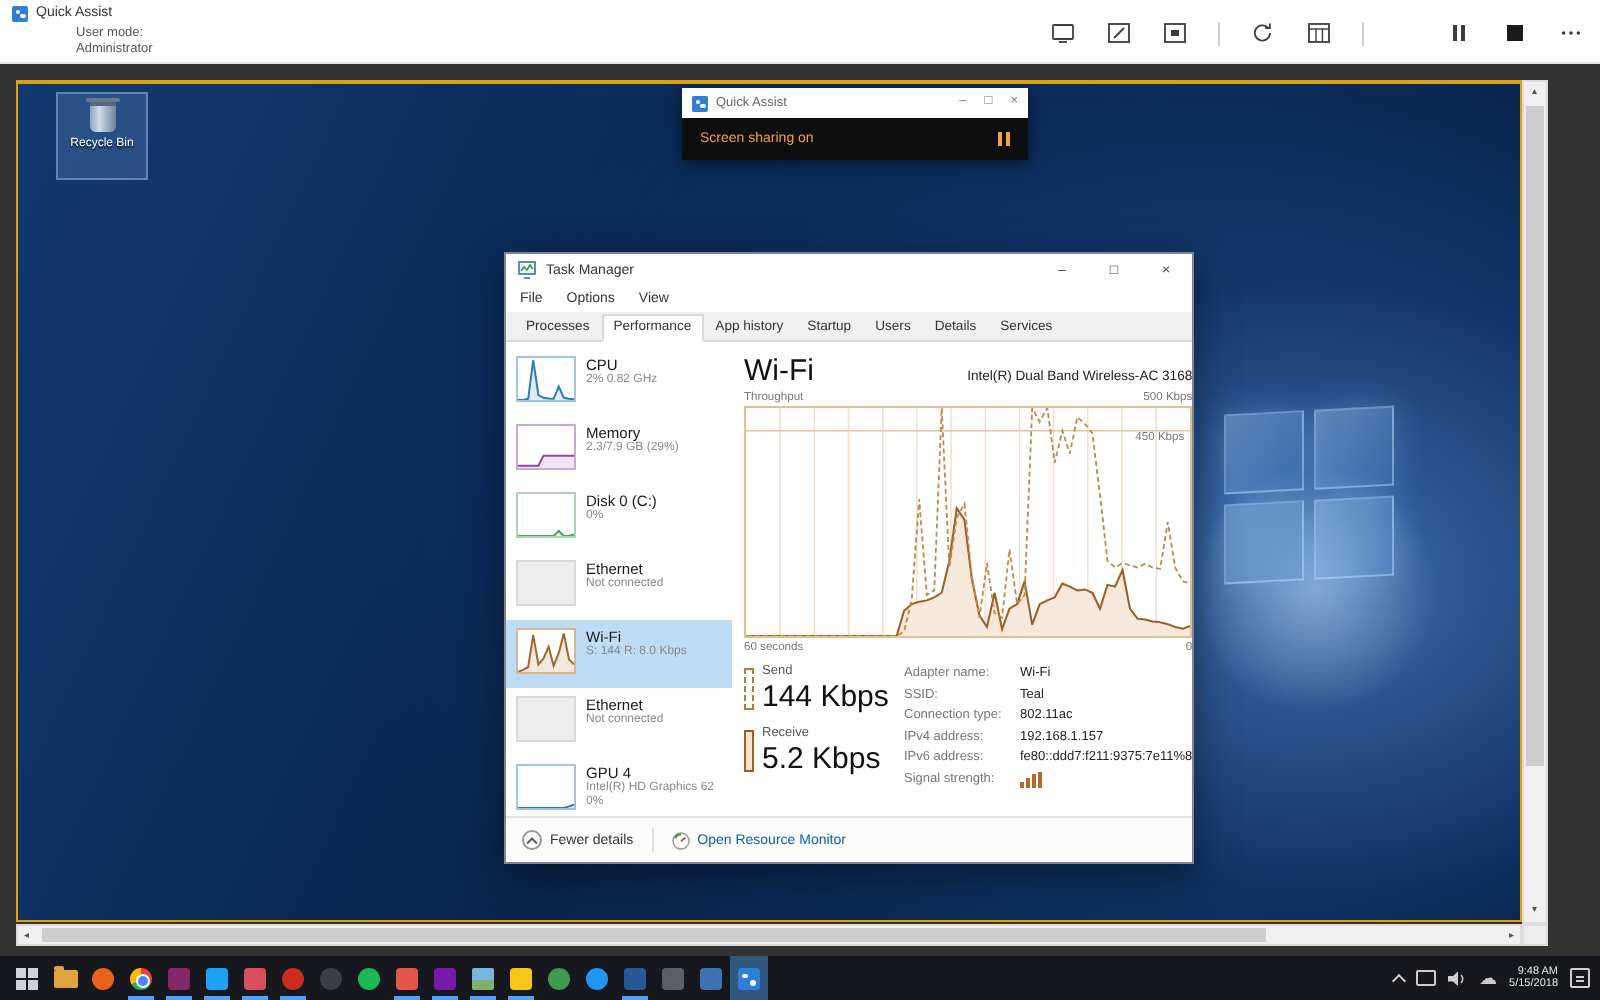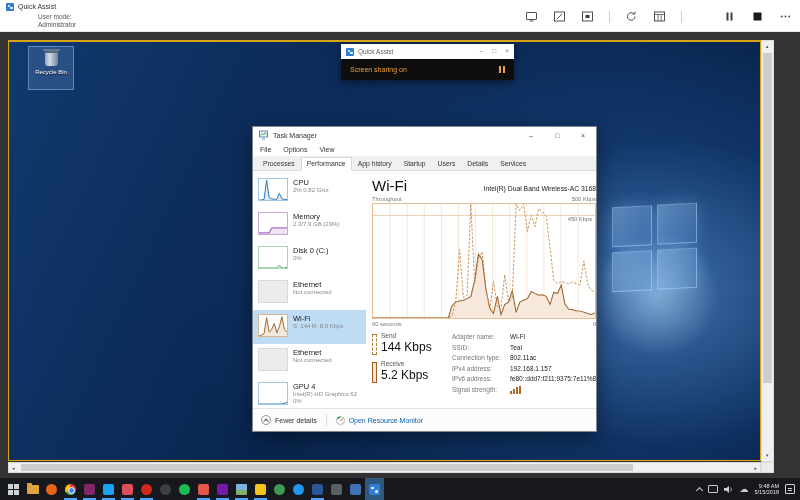--- a/index.html
+++ b/index.html
@@ -80,21 +80,21 @@
   .grid-label { position:absolute; top:12px; right:3px; font-size:5.8px; color:#777; }
   .xaxis-row { display:flex; justify-content:space-between; font-size:5.8px; color:#777; margin-top:2px; }
 
   .stats { display:flex; margin-top:5px; }
   .stat-col { width:80px; flex:none; }
   .stat { margin-bottom:6px; position:relative; padding-left:9px; }
   .stat .bar { position:absolute; left:0; top:2px; width:5px; height:21px; }
   .bar.dashed { border:1px dashed #b07a3f; background:#fff; }
   .bar.solid { border:1px solid #9c5f28; background:#f3e3d1; }
   .stat-label { font-size:6.5px; color:#555; }
-  .stat-value { font-size:12px; color:#111; margin-top:1px; }
+  .stat-value { font-size:15px; color:#111; margin-top:1px; }
   .detail-col { flex:1; }
   .drow { display:flex; font-size:6.5px; line-height:10.5px; }
   .dlabel { width:58px; color:#777; flex:none; }
   .dvalue { color:#222; }
   .signal-bars { display:inline-flex; align-items:flex-end; gap:1px; height:9px; }
   .signal-bars span { width:2px; background:#b06a2a; display:inline-block; }
 
   .tm-footer { position:absolute; left:0; right:0; bottom:0; height:23px; border-top:1px solid #e3e3e3; display:flex; align-items:center; padding-left:8px; font-size:7px; background:#fcfcfc; }
   .fewer { display:flex; align-items:center; gap:4px; color:#333; }
   .circle-chev { width:10px; height:10px; border:1px solid #999; border-radius:50%; display:flex; align-items:center; justify-content:center; }

